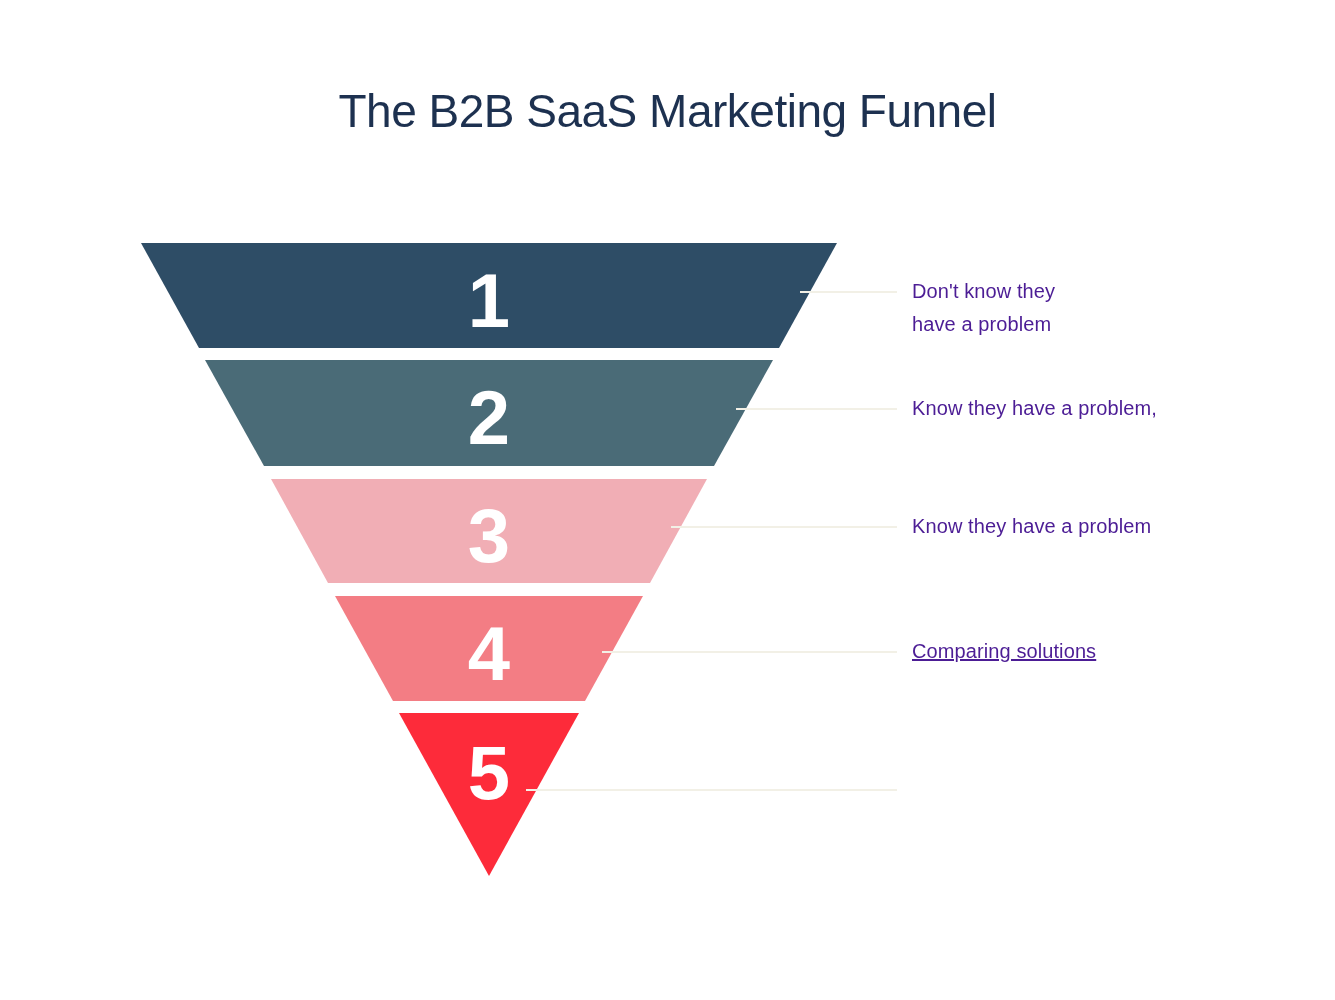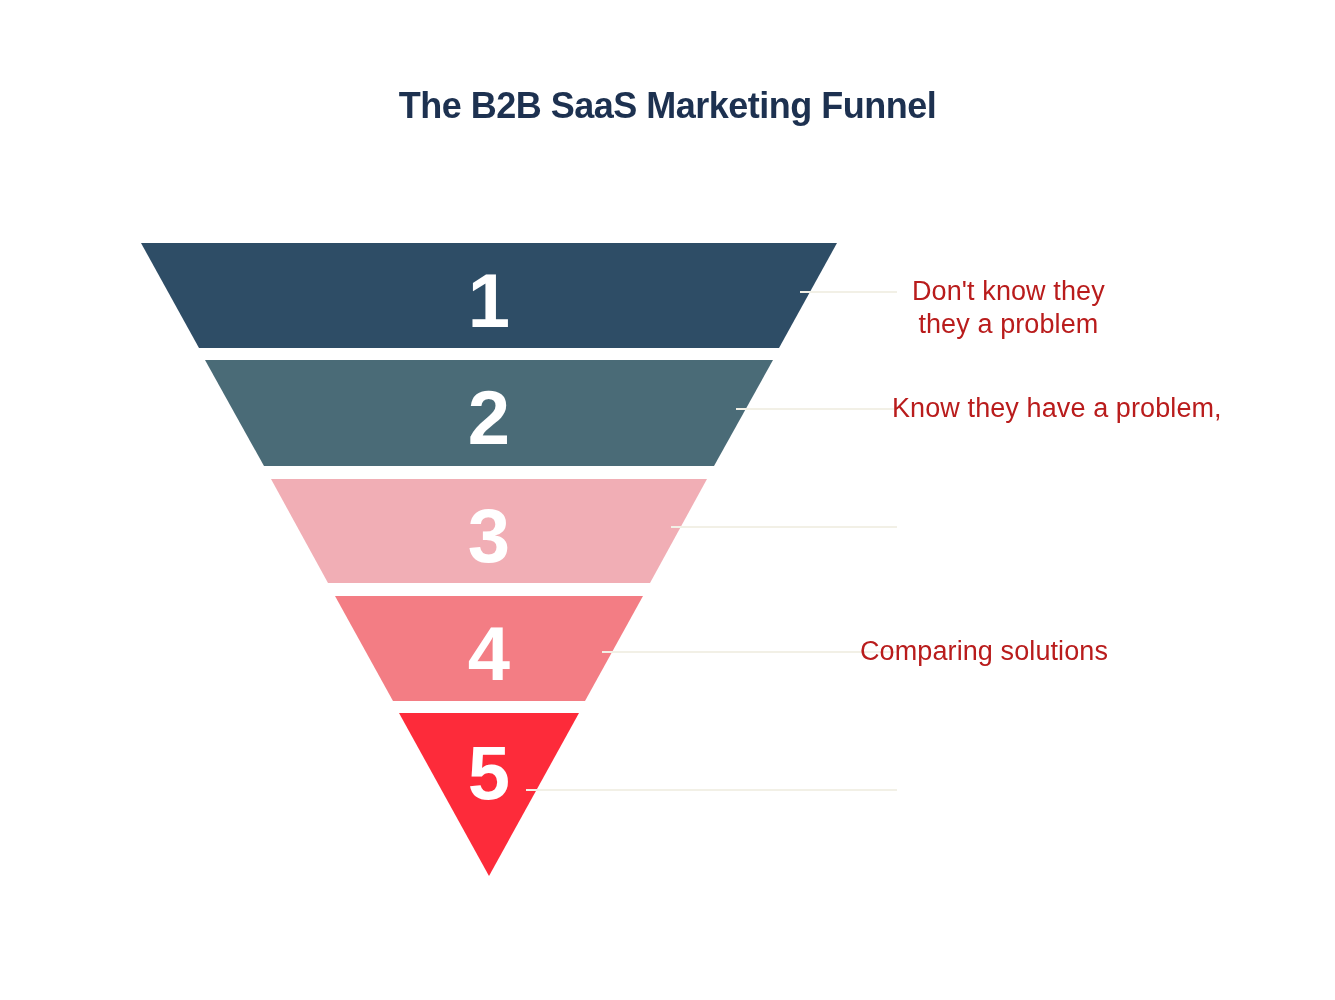--- a/index.html
+++ b/index.html
@@ -15,23 +15,23 @@
     overflow: hidden;
     font-family: "Liberation Sans", sans-serif;
   }
   .title {
     position: absolute;
     top: 86px;
     left: 0;
     width: 100%;
     margin: 0;
     text-align: center;
-    font-size: 36px;
+    font-size: 46px;
     line-height: 1.1;
-    font-weight: bold;
+    font-weight: normal;
     letter-spacing: -0.5px;
     color: #1d3150;
     font-family: "Liberation Sans", sans-serif;
   }
   .funnel-svg {
     position: absolute;
     top: 0;
     left: 0;
   }
   .stage-number {
@@ -44,27 +44,26 @@
   .labels-layer {
     position: absolute;
     top: 0;
     left: 0;
     width: 100%;
     height: 100%;
     pointer-events: none;
   }
   .stage-label {
     position: absolute;
-    color: #b91c1c;
-    font-size: 27px;
+    color: #4c1d95;
+    font-size: 20px;
     line-height: 33px;
     font-weight: 400;
     white-space: nowrap;
     letter-spacing: 0.1px;
-    text-align: center;
   }
 </style>
 </head>
 <body>
 
 <div class="canvas">
   <h1 class="title">The B2B SaaS Marketing Funnel</h1>
   <svg class="funnel-svg" width="1335" height="1000" viewBox="0 0 1335 1000">
       <polygon points="141,243 837,243 779,348 199,348" fill="#2e4d66"></polygon>
       <line x1="800" y1="292" x2="897" y2="292" stroke="#f2f0e6" stroke-width="2"></line>
@@ -78,24 +77,25 @@
       <polygon points="335,596 643,596 585,701 393,701" fill="#f37d84"></polygon>
       <line x1="602" y1="652" x2="897" y2="652" stroke="#f2f0e6" stroke-width="2"></line>
       <text x="489" y="680" class="stage-number">4</text>
       <polygon points="399,713 579,713 489,876" fill="#fd2b3a"></polygon>
       <line x1="526" y1="790" x2="897" y2="790" stroke="#f2f0e6" stroke-width="2"></line>
       <text x="489" y="799" class="stage-number">5</text>
     </svg>
   <div class="labels-layer">
       <div class="stage-label" style="left: 912px; top: 275px;">
         <div class="stage-label-line">Don't know they</div>
-        <div class="stage-label-line">they a problem</div>
+        <div class="stage-label-line">have a problem</div>
       </div>
-      <div class="stage-label" style="left: 892px; top: 392px;">
+      <div class="stage-label" style="left: 912px; top: 392px;">
         <div class="stage-label-line">Know they have a problem,</div>
       </div>
       <div class="stage-label" style="left: 912px; top: 510px;">
+        <div class="stage-label-line">Know they have a problem</div>
       </div>
-      <div class="stage-label" style="left: 860px; top: 635px;">
+      <div class="stage-label" style="left: 912px; top: 635px; text-decoration: underline;">
         <div class="stage-label-line">Comparing solutions</div>
       </div>
     </div>
 </div>
 
 </body></html>

